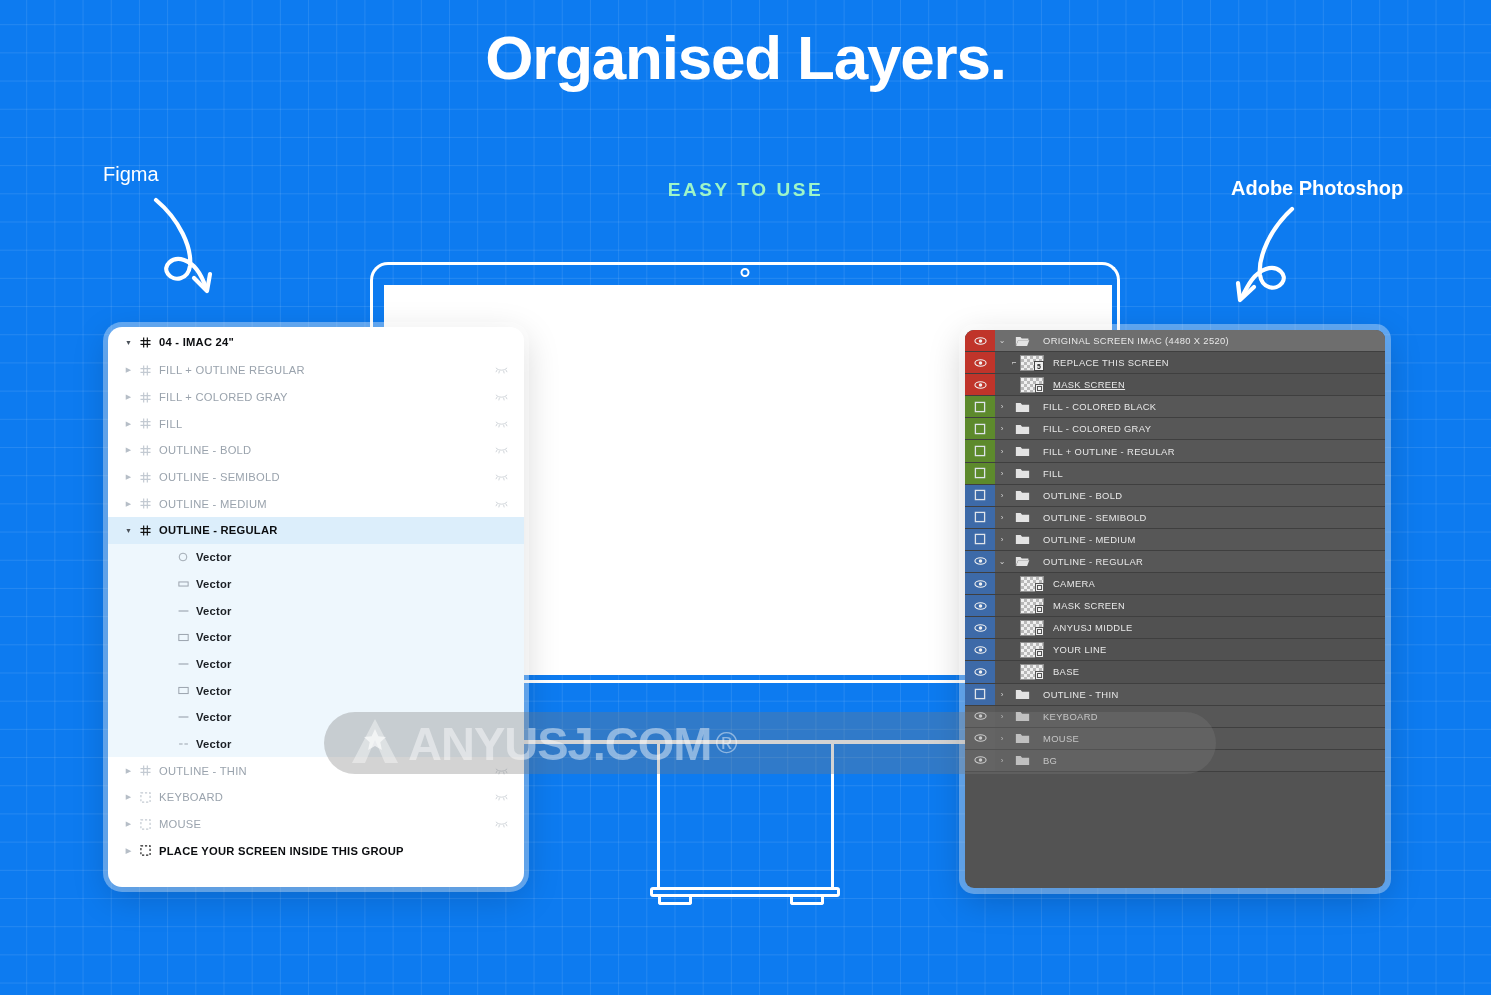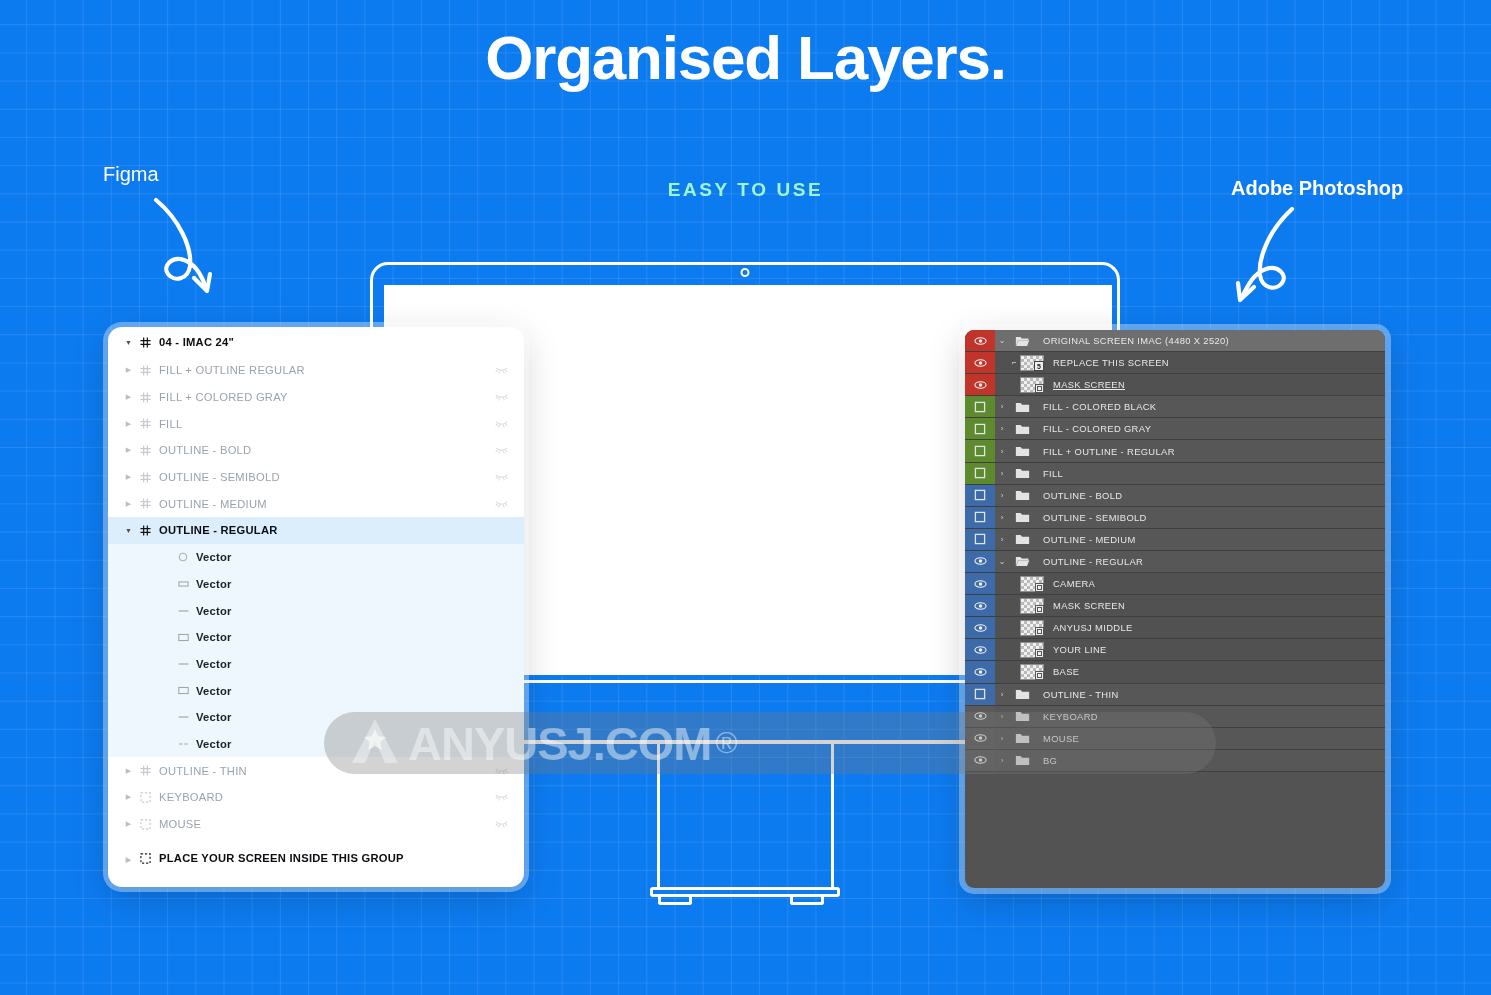--- a/index.html
+++ b/index.html
@@ -92,21 +92,21 @@
     overflow:hidden;
     font-size:11.2px;
   }
   .fg-row{
     position:relative; display:flex; align-items:center;
     height:26.7px; padding-left:14px; color:#9aa3ad; white-space:nowrap;
   }
   .fg-row.root{ color:#0b0d10; font-weight:bold; height:30px; letter-spacing:0.2px;}
   .fg-row.selected{ background:#dceefb; color:#0b0d10; }
   .fg-row.child{ background:#eef7fd; color:#1b1f24; }
-  .fg-row.strong{ color:#0b0d10; font-weight:bold;align-items:flex-end; }
+  .fg-row.strong{ color:#0b0d10; font-weight:bold; }
   .fg-caret{
     width:13px; flex:0 0 13px; font-size:7px; color:#b6bec7;
     display:flex; align-items:center; justify-content:center;
   }
   .fg-row.root .fg-caret, .fg-row.selected .fg-caret{ color:#4a5159; }
   .fg-icon{
     width:20px; flex:0 0 20px; display:flex; align-items:center; justify-content:center;
   }
   .fg-label{ padding-left:4px; letter-spacing:0.25px; }
   .fg-eye{ position:absolute; right:16px; top:50%; transform:translateY(-50%); opacity:.55; }

